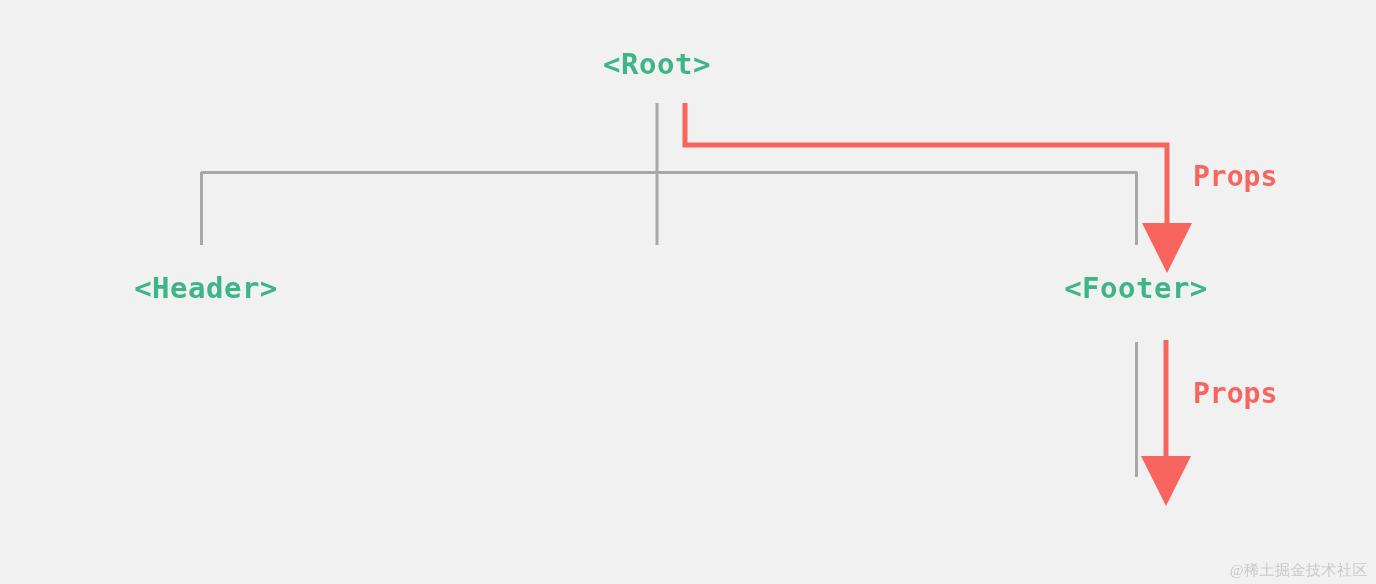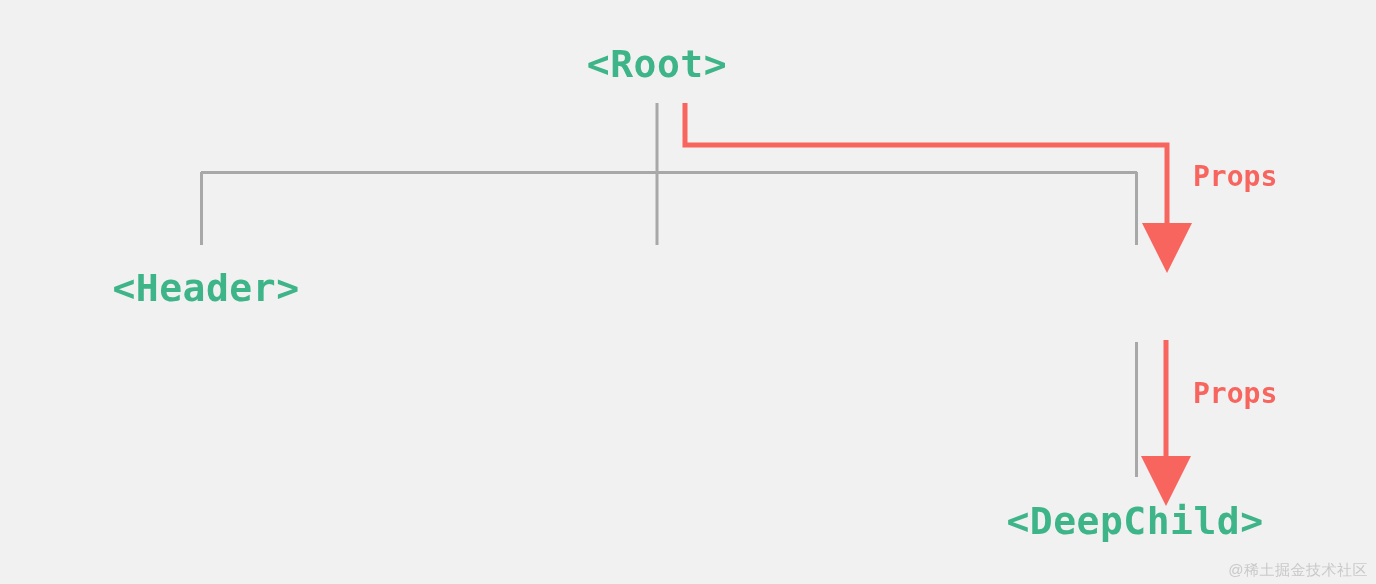--- a/index.html
+++ b/index.html
@@ -23,21 +23,21 @@
     position: absolute;
     left: 0;
     top: 0;
     width: 1376px;
     height: 584px;
   }
   .node-label {
     position: absolute;
     color: #3eb489;
     font-family: "DejaVu Sans Mono", monospace;
-    font-size: 38px;
+    font-size: 29px;
     font-weight: bold;
     letter-spacing: 0.5px;
     white-space: nowrap;
     transform: translate(-50%, -50%);
     line-height: 1;
   }
   .edge-label {
     position: absolute;
     color: #f7655e;
     font-family: "DejaVu Sans Mono", monospace;
@@ -45,21 +45,21 @@
     font-weight: bold;
     white-space: nowrap;
     transform: translateY(-50%);
     line-height: 1;
   }
   .watermark {
     position: absolute;
     right: 8px;
     bottom: 4px;
     color: #c9c9c9;
-    font-family: Liberation Sans, sans-serif;
+    font-family: Liberation Serif, serif;
     font-size: 15px;
     white-space: nowrap;
     letter-spacing: 0.5px;
     margin-left: 36px;
   }
 </style>
 </head>
 <body>
 
 <div id="canvas">
@@ -82,22 +82,22 @@
     <path d="M 685 103 L 685 145 L 1167 145 L 1167 228" stroke="#f7655e" stroke-width="5" fill="none" stroke-linecap="butt" stroke-linejoin="miter" marker-end="url(#redArrow)"></path>
 
     <path d="M 1166 340 L 1166 461" stroke="#f7655e" stroke-width="5" fill="none" stroke-linecap="butt" marker-end="url(#redArrow)"></path>
   </svg>
 
   <div class="node-label" style="left:657px; top:64px;">&lt;Root&gt;</div>
 
   <div class="node-label" style="left:206px; top:288px;">&lt;Header&gt;</div>
 
 
+  <div class="node-label" style="left:1136px; top:288px;">&lt;Footer&gt;</div>
 
-  <div class="node-label" style="left:1135px; top:521px;">&lt;DeepChild&gt;</div>
 
   <div class="edge-label" style="left:1193px; top:177px;">Props</div>
 
   <div class="edge-label" style="left:1193px; top:394px;">Props</div>
 
   <div class="watermark">@稀土掘金技术社区</div>
 
 </div>
 
 </body></html>

